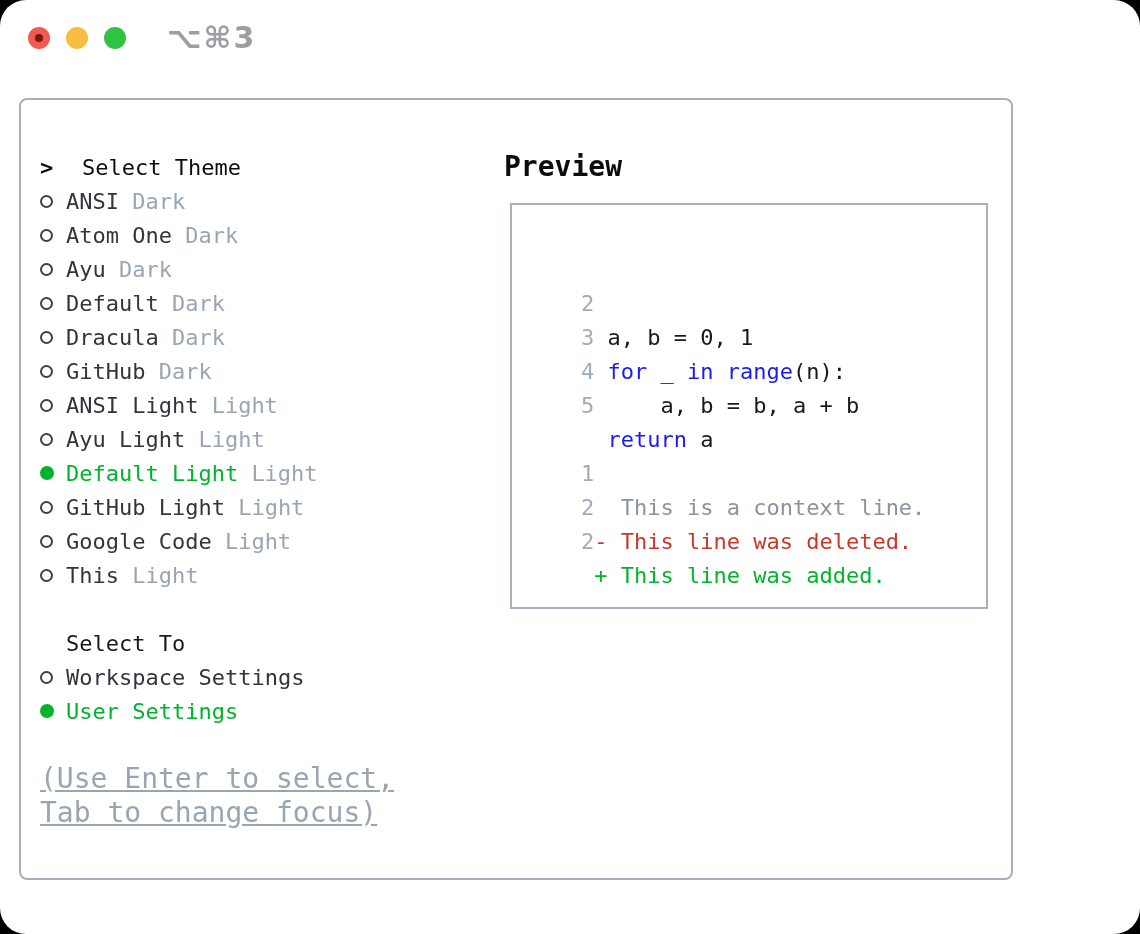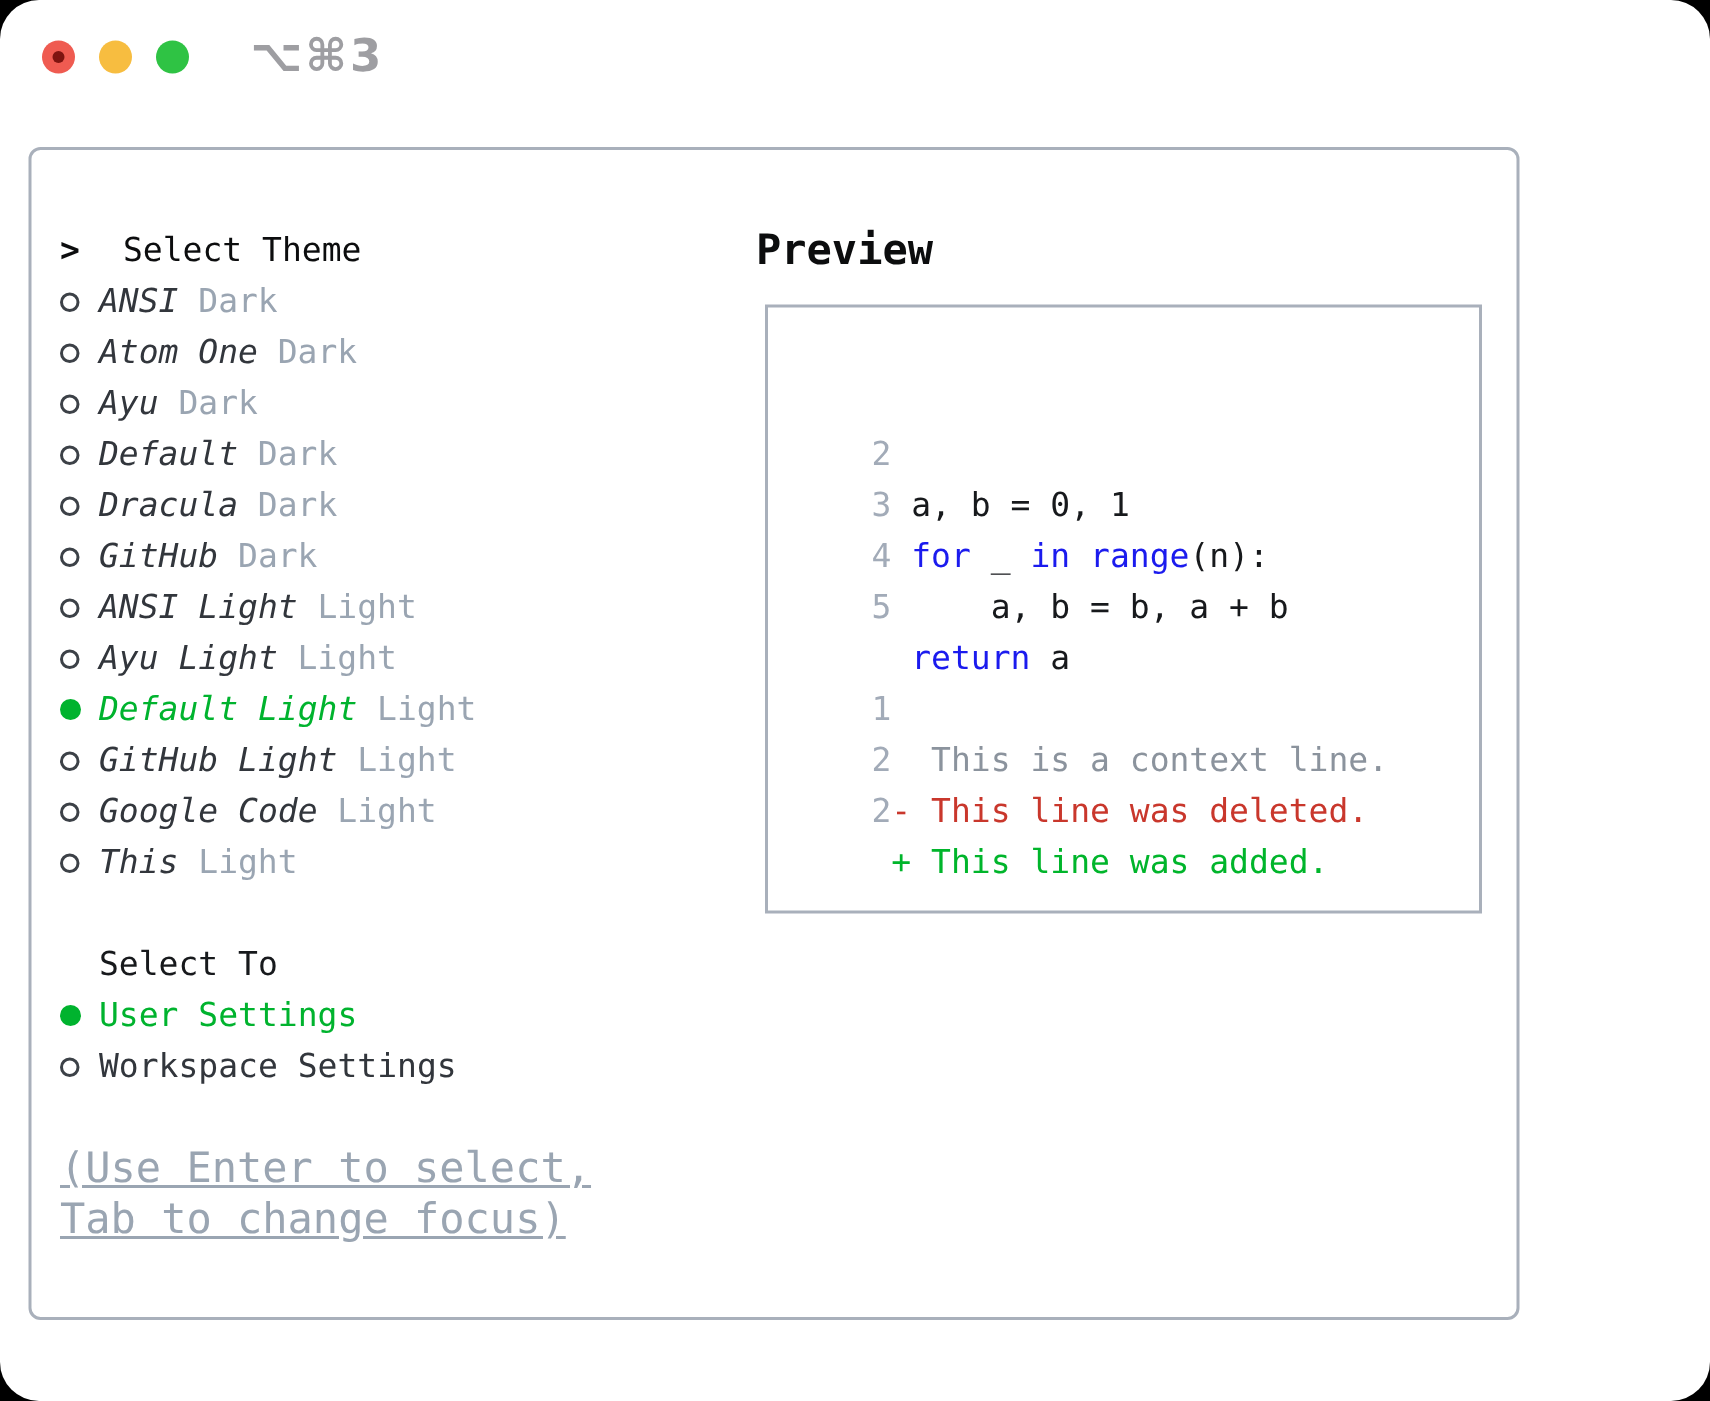--- a/index.html
+++ b/index.html
@@ -39,21 +39,21 @@
     border:2px solid var(--border-gray);border-radius:8px;background:#fff;
   }
   .left-col{position:absolute;left:19px;top:50px;font-size:22px;color:var(--text-dark);}
   .row{height:34px;display:flex;align-items:center;white-space:pre;}
   .marker{width:26px;display:flex;align-items:center;flex:none;}
   .radio{width:13px;height:13px;border:2px solid #3c4147;border-radius:50%;}
   .selected .radio{width:14px;height:14px;border:none;background:var(--accent-green);}
   .prompt{font-weight:bold;color:var(--heading-black);}
   .section-header{font-weight:normal;color:var(--heading-black);margin-left:16px;}
   .plain-header{color:#17191c;}
-  .theme-name{color:var(--text-dark);font-style:italic;}
+  .theme-name{color:var(--text-dark);}
   .selected .theme-name{color:var(--accent-green);}
   .theme-variant{color:var(--muted-gray);margin-left:0.6em;}
   .option-label{color:var(--text-dark);}
   .selected .option-label{color:var(--accent-green);}
   .spacer{height:34px;}
   .help{width:420px;line-height:34px;color:var(--muted-gray);font-size:28px;text-decoration:underline;}
   
   .preview-label{position:absolute;left:483px;top:50px;height:34px;line-height:34px;font-size:28px;font-weight:bold;color:var(--heading-black);}
   .preview-box{position:absolute;left:489px;top:103px;width:478px;height:406px;border:2px solid var(--border-gray);background:#fff;}
   .code{padding:48px 0 0 16px;}
@@ -150,27 +150,27 @@
         </div>
 
       <div class="spacer"></div>
 
       <div class="row">
         <span class="marker"></span>
         <span class="plain-header">Select To</span>
       </div>
 
       <div id="apply-list">
+          <div class="row apply-option">
+    <span class="marker"><span class="radio"></span></span>
+    <span class="option-label">Workspace Settings</span>
+  </div>
           <div class="row apply-option selected">
     <span class="marker"><span class="radio"></span></span>
     <span class="option-label">User Settings</span>
-  </div>
-          <div class="row apply-option">
-    <span class="marker"><span class="radio"></span></span>
-    <span class="option-label">Workspace Settings</span>
   </div>
         </div>
 
       <div class="spacer"></div>
 
       <div class="help">(Use Enter to select, Tab to change focus)</div>
     </div>
 
     <div class="preview-label">Preview</div>
 

